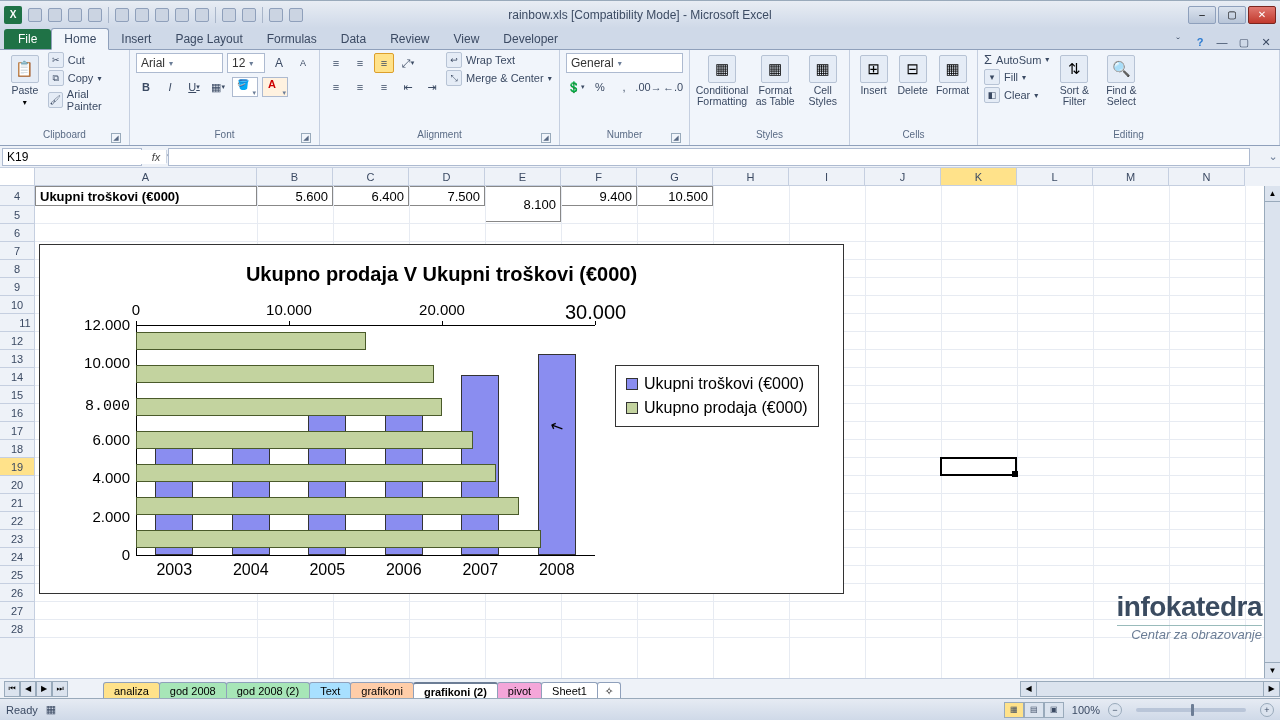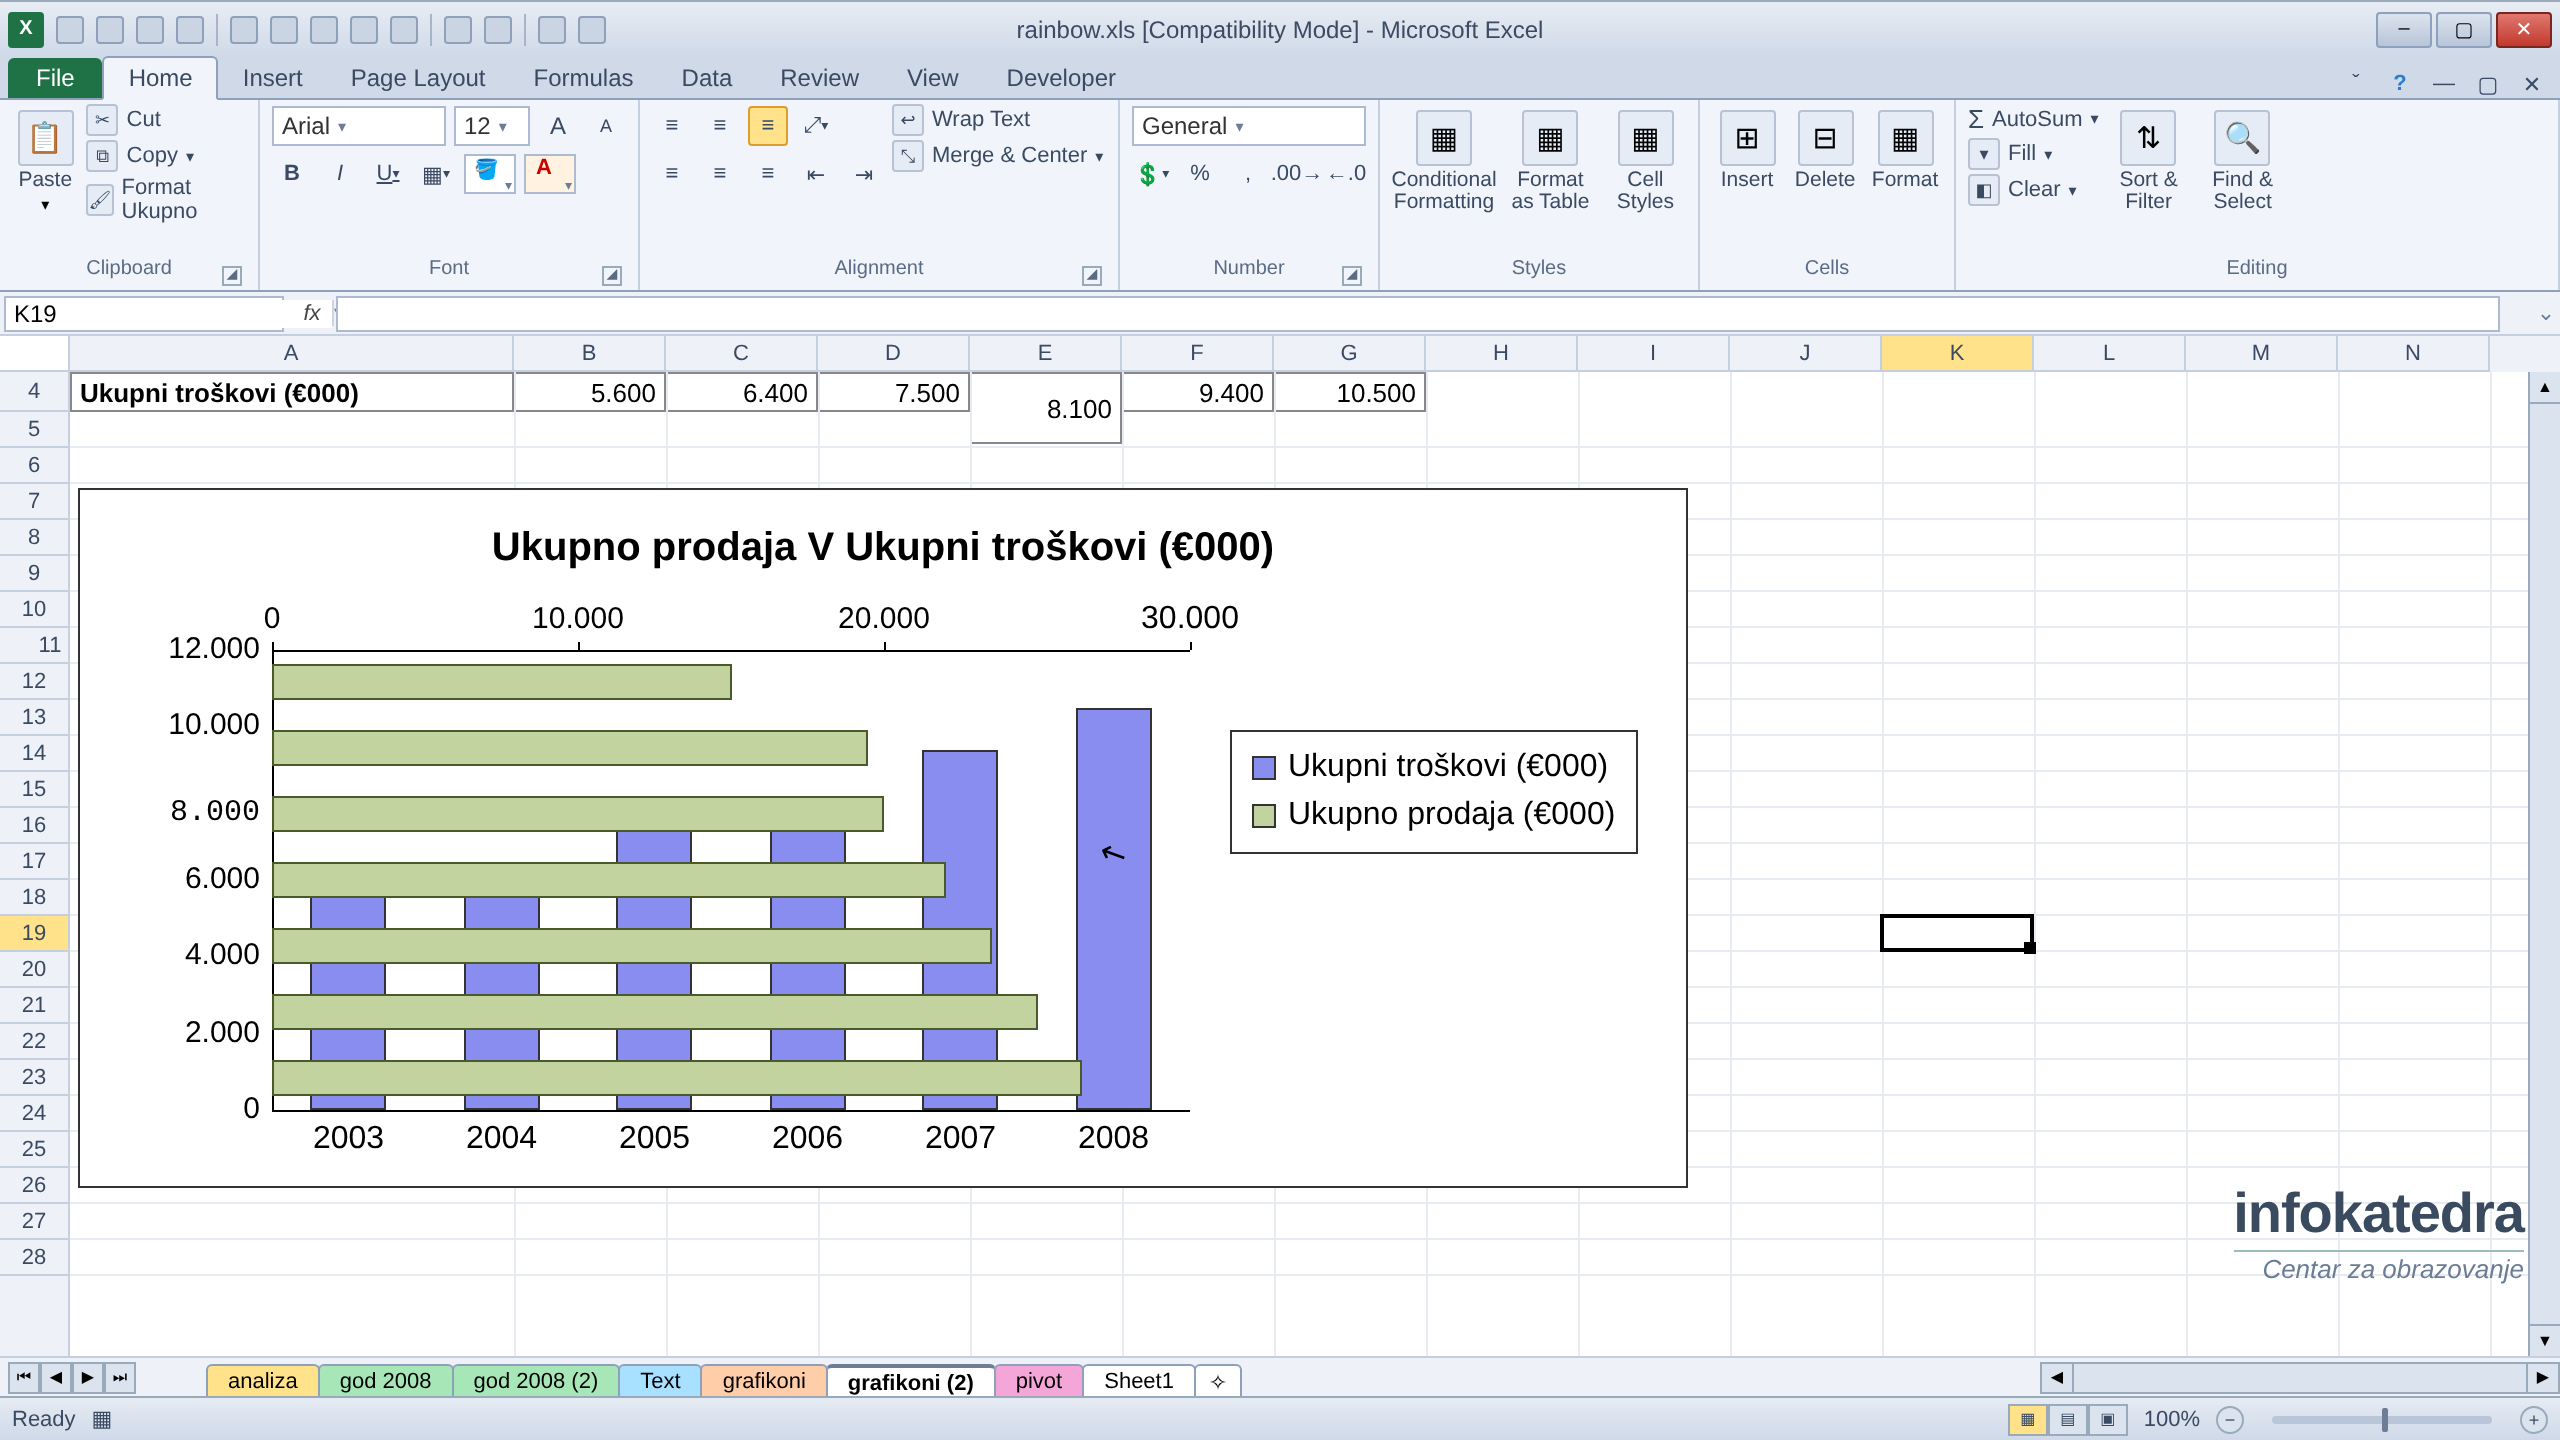--- a/index.html
+++ b/index.html
@@ -190,21 +190,21 @@
               <span class="ico16">✂</span>
               <span>Cut</span>
             </div>
           <div class="txtline">
               <span class="ico16">⧉</span>
               <span>Copy</span>
               <span style="font-size:8px;">▾</span>
             </div>
           <div class="txtline">
               <span class="ico16">🖌</span>
-              <span>Format Ukupno</span>
+              <span>Arial Painter</span>
             </div>
         </div>
       </div>
       <div class="label"><span>Clipboard</span><span class="dlaunch">◢</span></div>
     </div>
 
     <div class="group" style="width:190px;">
       <div class="body">
         <div class="rowcol" style="width:100%;">
           <div class="row">
@@ -434,21 +434,21 @@
                 <div class="tick" style="position: absolute; right: 465px; top: 106px; font-family: Arial; font-size: 15px; text-align: right; width: 70px;">6.000</div>
                 <div class="tick" style="position: absolute; right: 465px; top: 73px; font-family: Liberation Mono, monospace; font-size: 15px; text-align: right; width: 70px;">8.000</div>
                 <div class="tick" style="position: absolute; right: 465px; top: 29.3333px; font-family: Arial; font-size: 15px; text-align: right; width: 70px;">10.000</div>
                 <div class="tick" style="position: absolute; right: 465px; top: -9px; font-family: Arial; font-size: 15px; text-align: right; width: 70px;">12.000</div>
                 <div class="tick" style="position: absolute; left: -30px; top: -24px; width: 60px; text-align: center; font-family: Arial; font-size: 15px;">0</div>
                 <div class="axis-line" style="position: absolute; left: 0px; top: -4px; width: 1px; height: 4px;"></div>
                 <div class="tick" style="position: absolute; left: 123px; top: -24px; width: 60px; text-align: center; font-family: Arial; font-size: 15px;">10.000</div>
                 <div class="axis-line" style="position: absolute; left: 153px; top: -4px; width: 1px; height: 4px;"></div>
                 <div class="tick" style="position: absolute; left: 276px; top: -24px; width: 60px; text-align: center; font-family: Arial; font-size: 15px;">20.000</div>
                 <div class="axis-line" style="position: absolute; left: 306px; top: -4px; width: 1px; height: 4px;"></div>
-                <div class="tick" style="position: absolute; left: 429px; top: -24px; width: 60px; text-align: center; font-family: Arial; font-size: 16px;">30.000</div>
+                <div class="tick" style="position: absolute; left: 429px; top: -24px; width: 60px; text-align: center; font-family: Arial; font-size: 20px;">30.000</div>
                 <div class="axis-line" style="position: absolute; left: 459px; top: -4px; width: 1px; height: 4px;"></div>
                 <div class="tick" style="position: absolute; left: 14.25px; top: 236px; width: 48px; text-align: center; font-family: Arial; font-size: 16px;">2003</div>
                 <div class="bar-v" style="position: absolute; left: 19.125px; top: 122.667px; width: 38.25px; height: 107.333px; background: rgb(138, 141, 240); border: 1px solid rgb(51, 51, 51);"></div>
                 <div class="tick" style="position: absolute; left: 90.75px; top: 236px; width: 48px; text-align: center; font-family: Arial; font-size: 16px;">2004</div>
                 <div class="bar-v" style="position: absolute; left: 95.625px; top: 107.333px; width: 38.25px; height: 122.667px; background: rgb(138, 141, 240); border: 1px solid rgb(51, 51, 51);"></div>
                 <div class="tick" style="position: absolute; left: 167.25px; top: 236px; width: 48px; text-align: center; font-family: Arial; font-size: 16px;">2005</div>
                 <div class="bar-v" style="position: absolute; left: 172.125px; top: 86.25px; width: 38.25px; height: 143.75px; background: rgb(138, 141, 240); border: 1px solid rgb(51, 51, 51);"></div>
                 <div class="tick" style="position: absolute; left: 243.75px; top: 236px; width: 48px; text-align: center; font-family: Arial; font-size: 16px;">2006</div>
                 <div class="bar-v" style="position: absolute; left: 248.625px; top: 74.75px; width: 38.25px; height: 155.25px; background: rgb(138, 141, 240); border: 1px solid rgb(51, 51, 51);"></div>
                 <div class="tick" style="position: absolute; left: 320.25px; top: 236px; width: 48px; text-align: center; font-family: Arial; font-size: 16px;">2007</div>

